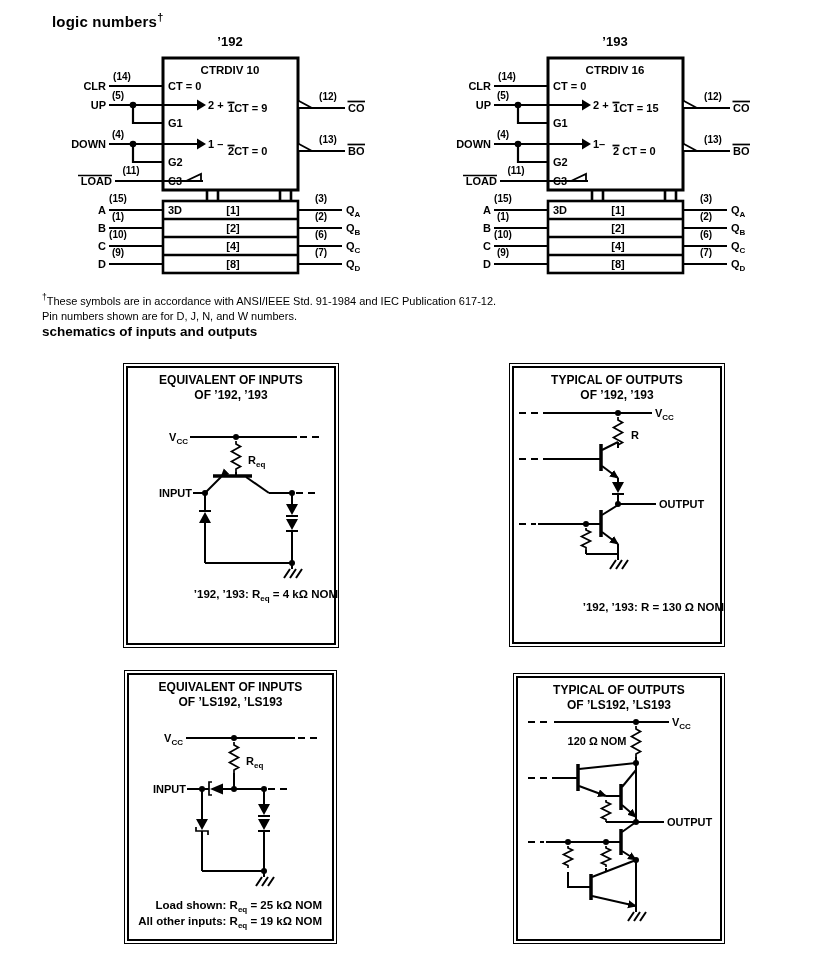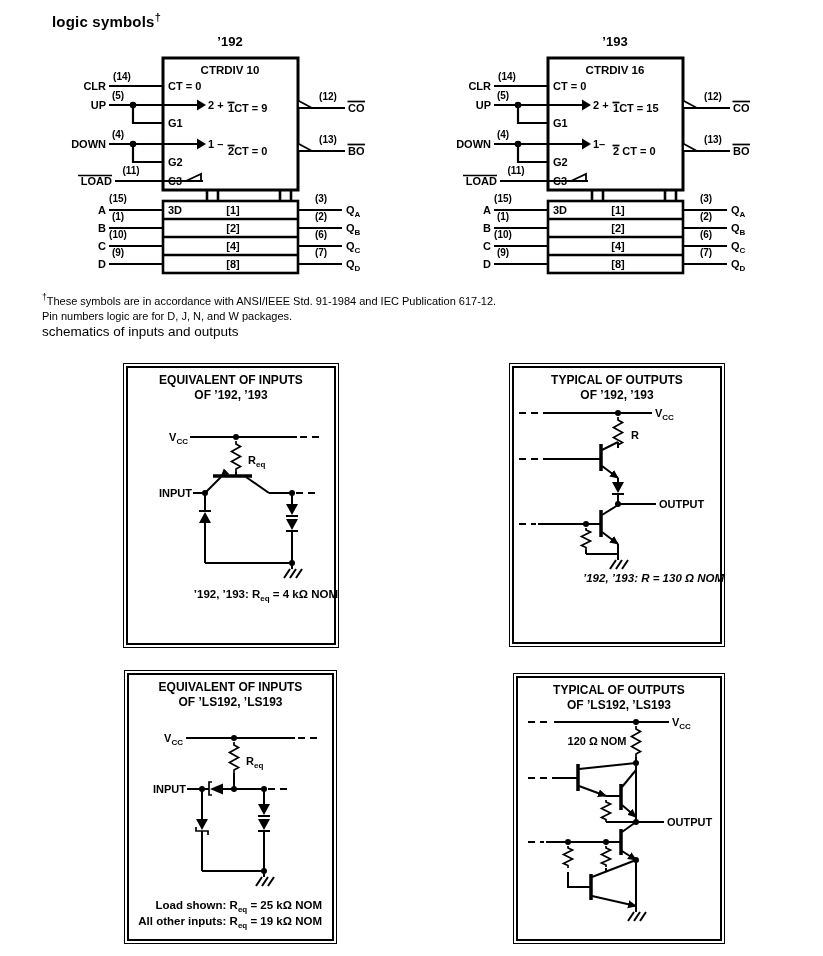--- a/index.html
+++ b/index.html
@@ -2,21 +2,21 @@
 <html><head>
 <meta charset="utf-8">
 <style>
   html,body{margin:0;padding:0;background:#fff;}
   body{width:823px;height:956px;position:relative;font-family:"Liberation Sans",sans-serif;color:#000;overflow:hidden;}
   .abs{position:absolute;}
   .h1{font-size:15px;font-weight:bold;letter-spacing:.2px;}
   .h1 sup{font-size:11px;}
   .foot{font-size:11px;}
   .foot sup{font-size:8.5px;}
-  .h2{font-size:13.5px;font-weight:normal;}
+  .h2{font-size:13.5px;font-weight:bold;}
   
   .schembox{position:absolute;border:1.5px solid #000;background:#fff;}
   .schembox .inner{position:absolute;left:2px;top:2px;right:2px;bottom:2px;border:2.5px solid #000;}
   .btitle{position:absolute;left:0;right:0;top:9px;text-align:center;font-size:12px;font-weight:bold;line-height:15px;}
   .bcap{position:absolute;left:0;right:0;text-align:right;font-size:11.5px;font-weight:bold;}
   .bcap sub,.btitle sub{font-size:8px;}
   .bcap.right{text-align:right;padding-right:14px;}
   
   svg{position:absolute;left:0;top:0;overflow:visible;}
   svg text{font-family:"Liberation Sans",sans-serif;font-weight:bold;fill:#000;}
@@ -31,21 +31,21 @@
   .bx{stroke:#000;stroke-width:3;fill:none;}
   .bx2{stroke:#000;stroke-width:2.6;fill:none;}
   .dash{stroke:#000;stroke-width:2;fill:none;stroke-dasharray:7 5;}
   .bar{stroke:#000;stroke-width:3.5;fill:none;}
   .blk{fill:#000;stroke:none;}
   .open{fill:#fff;stroke:#000;stroke-width:1.8;}
 </style>
 </head>
 <body>
 
-<div class="abs h1" style="left:52px;top:11px;"><span>logic symbols</span><sup>†</sup></div>
+<div class="abs h1" style="left:52px;top:11px;"><span>logic numbers</span><sup>†</sup></div>
 
 <svg class="abs" style="left:40px;top:30px;" width="370" height="250" viewBox="0 0 370 250">
   <text class="tpart" x="190" y="16" text-anchor="middle">’192</text>
   <g>
     <rect class="bx" x="123" y="28" width="135" height="132"></rect>
     <line class="bx2" x1="167" y1="160" x2="167" y2="171"></line>
       <line class="bx2" x1="178" y1="160" x2="178" y2="171"></line>
     <line class="bx2" x1="240" y1="160" x2="240" y2="171"></line>
       <line class="bx2" x1="251" y1="160" x2="251" y2="171"></line>
     <text class="th" x="190" y="44" text-anchor="middle">CTRDIV 10</text>
@@ -248,21 +248,21 @@
     <text class="t" x="66" y="238" text-anchor="end">D</text>
     <text class="tp" x="78" y="226" text-anchor="middle">(9)</text>
     <line class="wire" x1="69" y1="234" x2="123" y2="234"></line>
     <line class="wire" x1="258" y1="234" x2="302" y2="234"></line>
     <text class="tp" x="281" y="226" text-anchor="middle">(7)</text>
     <text class="t" x="306" y="238"><tspan>Q</tspan><tspan class="sub" dy="3">D</tspan></text>
   </g>
 </svg>
 
 <div class="abs foot" style="left:42px;top:292px;"><sup>†</sup><span>These symbols are in accordance with ANSI/IEEE Std. 91-1984 and IEC Publication 617-12.</span></div>
-<div class="abs foot" style="left:42px;top:310px;">Pin numbers logic are for D, J, N, and W packages.</div>
+<div class="abs foot" style="left:42px;top:310px;">Pin numbers shown are for D, J, N, and W numbers.</div>
 <div class="abs h2" style="left:42px;top:324px;">schematics of inputs and outputs</div>
 
 <svg width="0" height="0" style="position:absolute;">
     <defs>
   <marker id="ah" markerUnits="userSpaceOnUse" markerWidth="10" markerHeight="9" refX="8" refY="4" orient="auto">
         <path d="M0,0 L9,4 L0,8 Z" fill="#000"></path>
       </marker>
 </defs>
   </svg>
 
@@ -367,21 +367,21 @@
       <path class="thin" d="M76,164 v2 l4.5,2 l-9,4.5 l9,4.5 l-9,4.5 l4.5,2 v2.5"></path>
       <line class="w2" x1="76" y1="186" x2="76" y2="190"></line>
       <line class="w2" x1="76" y1="190" x2="108" y2="190"></line>
       <line class="w2" x1="108" y1="180" x2="108" y2="190"></line>
     </g>
     <g>
       <line class="w2" x1="108" y1="190" x2="108" y2="196"></line>
       <path class="w2" d="M100,205 L106,196 M106,205 L112,196 M112,205 L118,196"></path>
     </g>
   </svg>
-  <div class="bcap" style="top:208px;font-style:italic;"><span>’192, ’193:  </span><span>R</span><sub></sub><span> = 130 Ω NOM</span></div>
+  <div class="bcap" style="top:237px;"><span>’192, ’193:  </span><span>R</span><sub></sub><span> = 130 Ω NOM</span></div>
 </div>
 
 <div class="schembox" style="left:124px;top:670px;width:211px;height:272px;">
   <div class="inner"></div>
   <div class="btitle">
     <div>EQUIVALENT OF INPUTS</div>
     <div>OF ’LS192, ’LS193</div>
   </div>
   <svg width="211" height="272" viewBox="0 0 211 272">
     <g>

